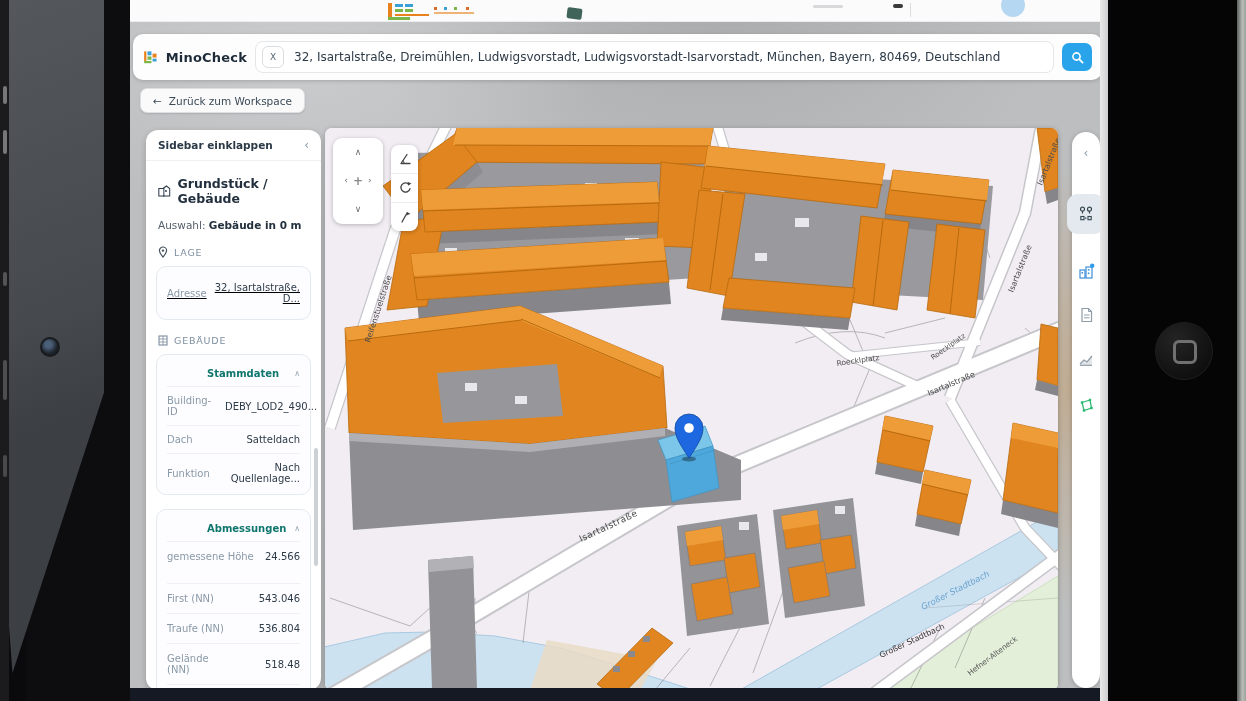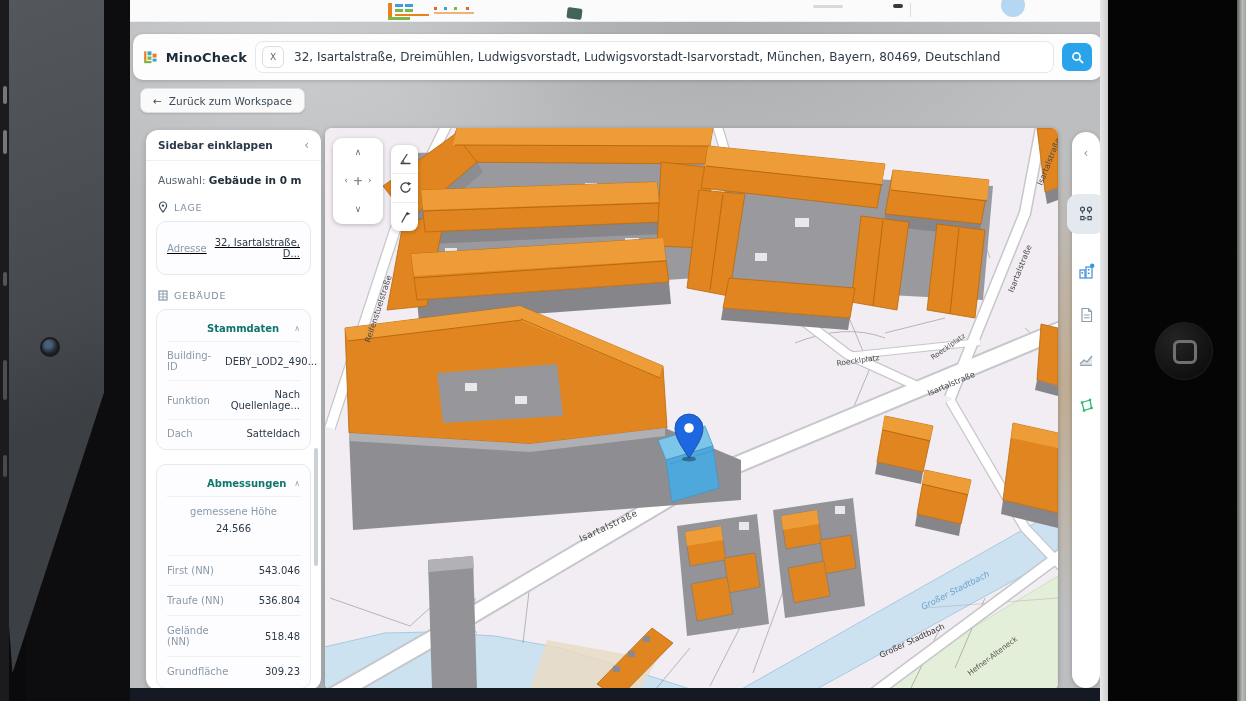--- a/index.html
+++ b/index.html
@@ -183,20 +183,28 @@
       <span>Zurück zum Workspace</span>
     </button>
 
     <aside class="sidebar">
       <div class="sb-head">
         <span class="t">Sidebar einklappen</span>
         <span class="chev">‹</span>
       </div>
       <div class="sb-divider"></div>
 
+      <div class="sb-title">
+        <svg width="15" height="14" viewBox="0 0 15 14">
+          <rect x="1" y="4" width="6" height="9" fill="none" stroke="#2c3a48" stroke-width="1.2"></rect>
+          <path d="M6 4 L10 1 L14 4 V13 H6" fill="none" stroke="#2c3a48" stroke-width="1.2"></path>
+          <rect x="8.5" y="6" width="2" height="2" fill="#2c3a48"></rect>
+        </svg>
+        <span class="t">Grundstück / Gebäude</span>
+      </div>
 
       <div class="sb-selection">
         <span>Auswahl:</span>
         <b>Gebäude in 0 m</b>
       </div>
 
       <div class="sb-seclabel">
         <svg width="10" height="12" viewBox="0 0 10 12">
           <path d="M5 1a3.6 3.6 0 0 1 3.6 3.6C8.6 7 5 11 5 11S1.4 7 1.4 4.6A3.6 3.6 0 0 1 5 1z" fill="none" stroke="#44525f" stroke-width="1.2"></path>
           <circle cx="5" cy="4.6" r="1.2" fill="#44525f"></circle>
@@ -224,35 +232,35 @@
       <div class="mini-card pad">
         <div class="card-title">
           <span class="t">Stammdaten</span>
           <span class="c">∧</span>
         </div>
         <div class="row">
           <span class="rl" style="max-width:52px;">Building-ID</span>
           <span class="rv">DEBY_LOD2_490...</span>
         </div>
         <div class="row">
+          <span class="rl">Dach</span>
+          <span class="rv">Satteldach</span>
+        </div>
+        <div class="row">
           <span class="rl">Funktion</span>
           <span class="rv">Nach Quellenlage...</span>
-        </div>
-        <div class="row">
-          <span class="rl">Dach</span>
-          <span class="rv">Satteldach</span>
         </div>
       </div>
 
       <div class="mini-card pad" style="margin-top:14px;">
         <div class="card-title">
           <span class="t">Abmessungen</span>
           <span class="c">∧</span>
         </div>
-        <div class="row" style="padding:9px 0;flex-direction:column;">
+        <div class="row" style="padding:9px 0;">
           <span class="rl" style="max-width:90px;">gemessene Höhe</span>
           <span class="rv">24.566</span>
         </div>
         <div class="row" style="padding:9px 0;margin-top:12px;">
           <span class="rl">First (NN)</span>
           <span class="rv">543.046</span>
         </div>
         <div class="row" style="padding:9px 0;">
           <span class="rl">Traufe (NN)</span>
           <span class="rv">536.804</span>

